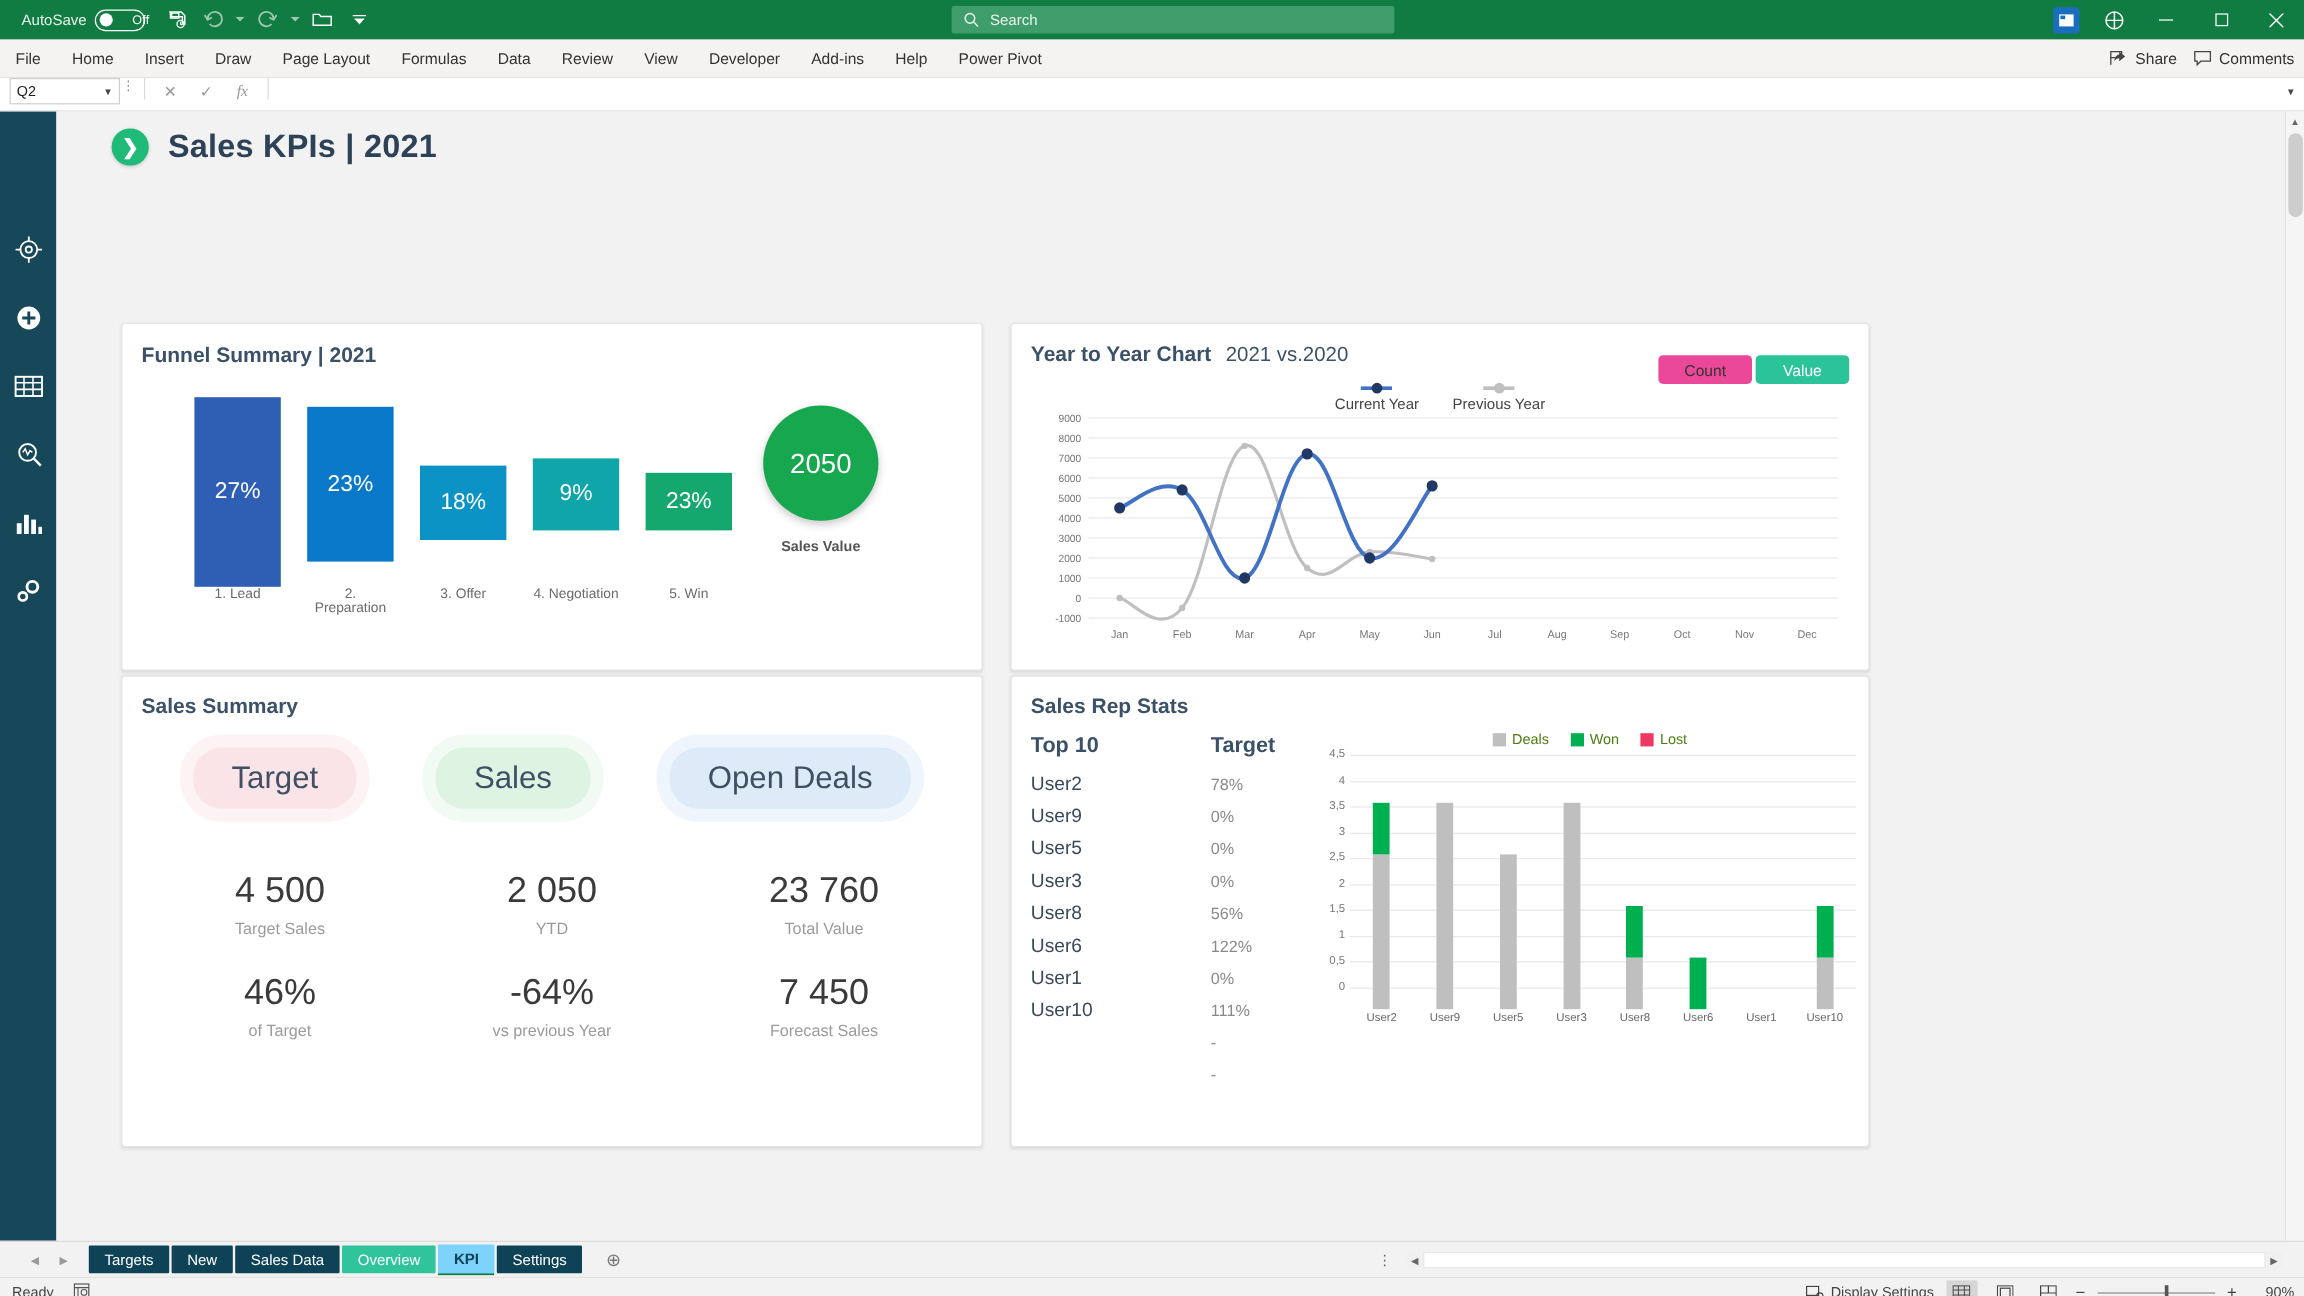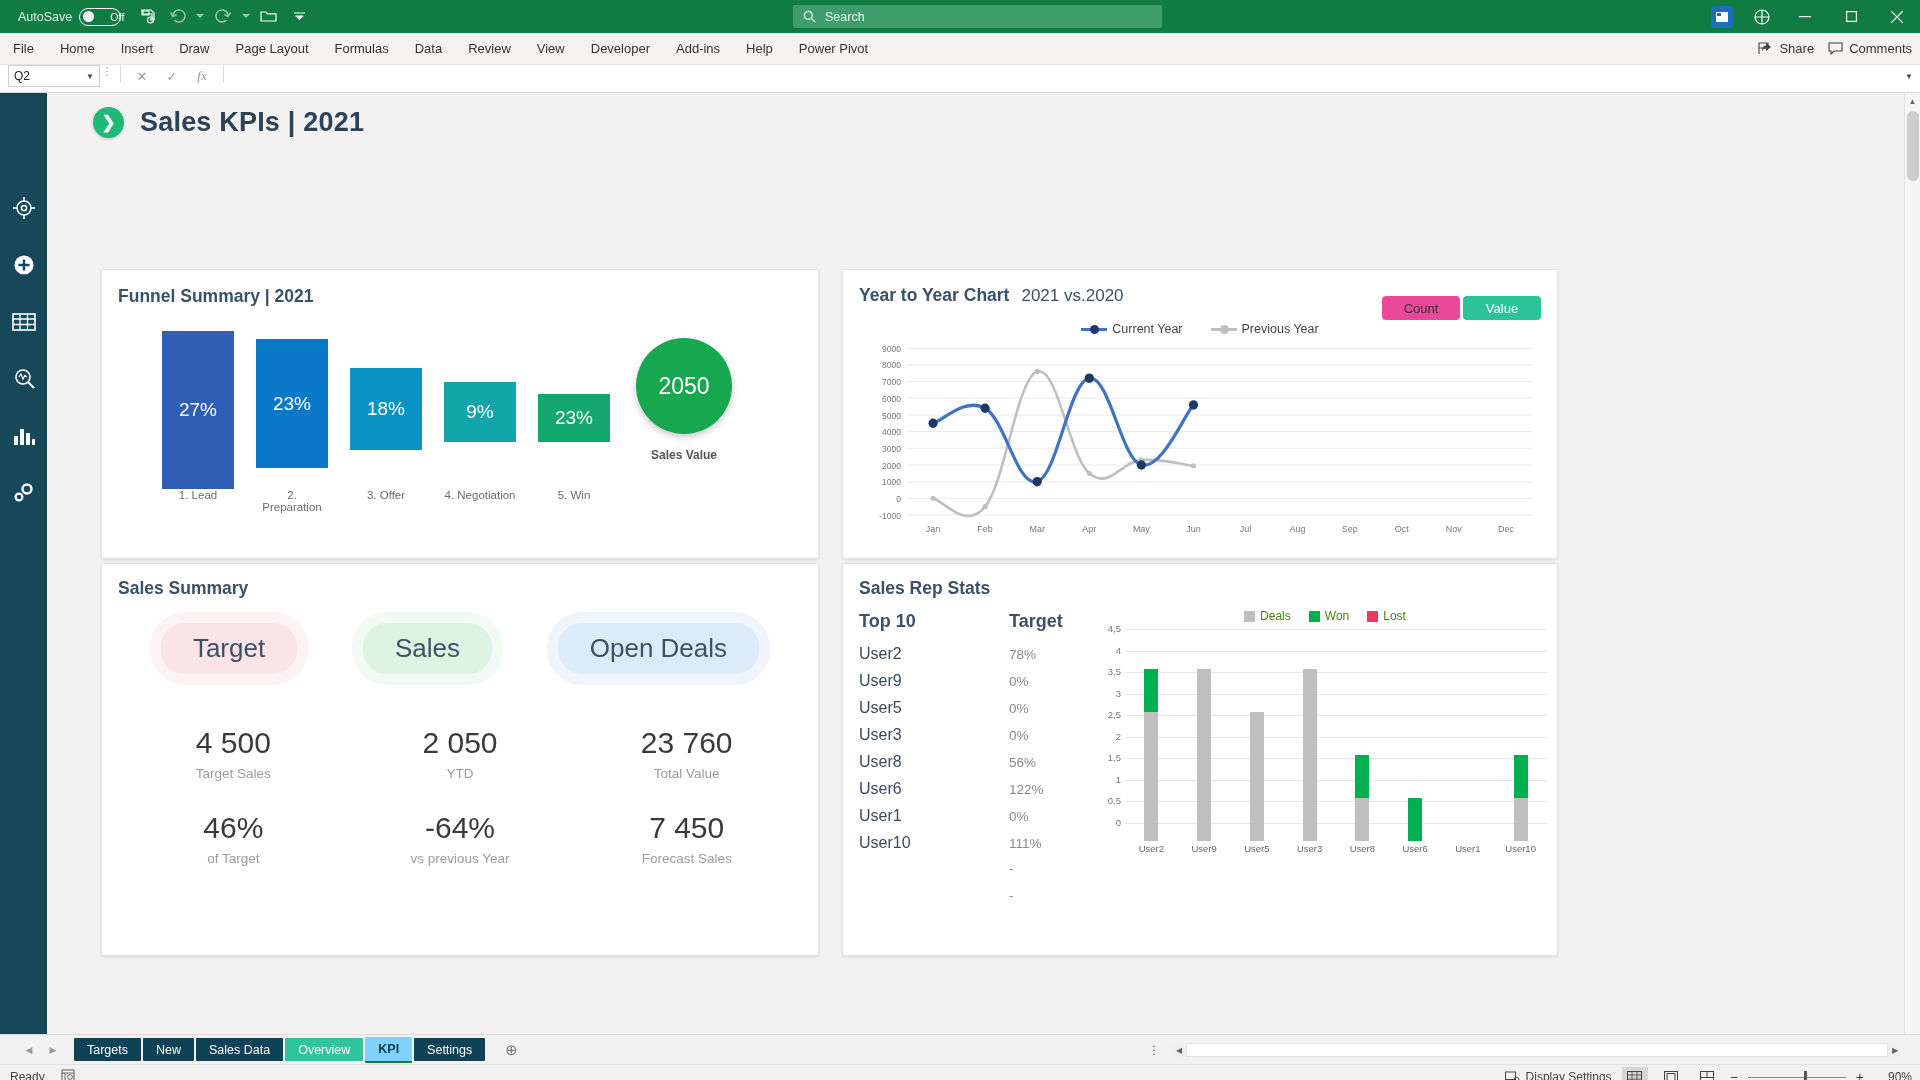--- a/index.html
+++ b/index.html
@@ -127,21 +127,21 @@
   .circle-cap { position: absolute; right: 86px; top: 178px; width: 96px; text-align: center; font-size: 12px; font-weight: bold; color: #555; }
 
   
   #yoy-card { left: 795px; top: 176px; width: 716px; height: 290px; }
   .yoy-head { display: flex; align-items: baseline; gap: 12px; padding: 15px 0 0 16px; }
   .toggle-group { position: absolute; right: 16px; top: 26px; display: flex; gap: 3px; }
   .tg-btn { width: 78px; height: 24px; border-radius: 4px; display:flex; align-items:center; justify-content:center; font-size: 13px; }
   .tg-btn.count { background: #ec4899; color: #333; }
   .tg-btn.value { background: #2bc49a; color: #fff; }
   .yoy-legend { position: absolute; left: 0; right: 0; top: 52px; display: flex; justify-content: center; gap: 28px; }
-  .leg { display: flex; align-items: center; gap: 5px; font-size: 12.5px; color: #444; }
+  .leg { display: flex; align-items: center; gap: 5px; font-size: 12.5px; color: #444; flex-direction: column; }
   .leg-line { width: 26px; height: 3px; position: relative; }
   .leg-dot { position: absolute; left: 9px; top: -3px; width: 9px; height: 9px; border-radius: 50%; }
   .yoy-plot { position: absolute; left: 14px; top: 72px; right: 10px; bottom: 10px; }
 
   
   #summary-card { left: 54px; top: 470px; width: 718px; height: 393px; }
   .pillrow { display: flex; justify-content: space-around; margin-top: 24px; padding: 0 26px; }
   .pill {
     padding: 10px 32px; border-radius: 24px; font-size: 26px; color: #3f5064;
   }
@@ -411,21 +411,21 @@
         <div class="funnel-head">
           <span class="card-title">Funnel Summary | 2021</span>
         </div>
         <div class="funnel-plot" id="funnel-plot">
             <div class="fbar" style="left: 0px; width: 72px; height: 158px; bottom: 0px; background: rgb(46, 95, 181);">
               <span>27%</span>
             </div>
             <div class="fbar" style="left: 94px; width: 72px; height: 129.56px; bottom: 20.54px; background: rgb(10, 120, 200);">
               <span>23%</span>
             </div>
-            <div class="fbar" style="left: 188px; width: 72px; height: 82px; bottom: 39.5px; background: rgb(10, 147, 196);">
+            <div class="fbar" style="left: 188px; width: 72px; height: 62px; bottom: 39.5px; background: rgb(10, 147, 196);">
               <span>18%</span>
             </div>
             <div class="fbar" style="left: 282px; width: 72px; height: 60.04px; bottom: 47.4px; background: rgb(15, 165, 169);">
               <span>9%</span>
             </div>
             <div class="fbar" style="left: 376px; width: 72px; height: 47.4px; bottom: 47.4px; background: rgb(20, 168, 110);">
               <span>23%</span>
             </div>
           </div>
         <div class="funnel-axis" id="funnel-axis">

